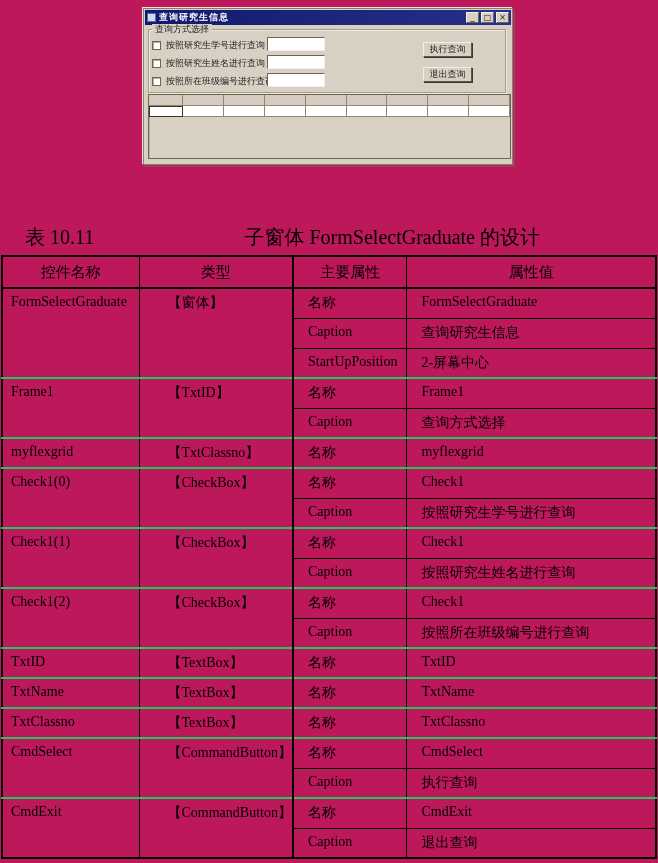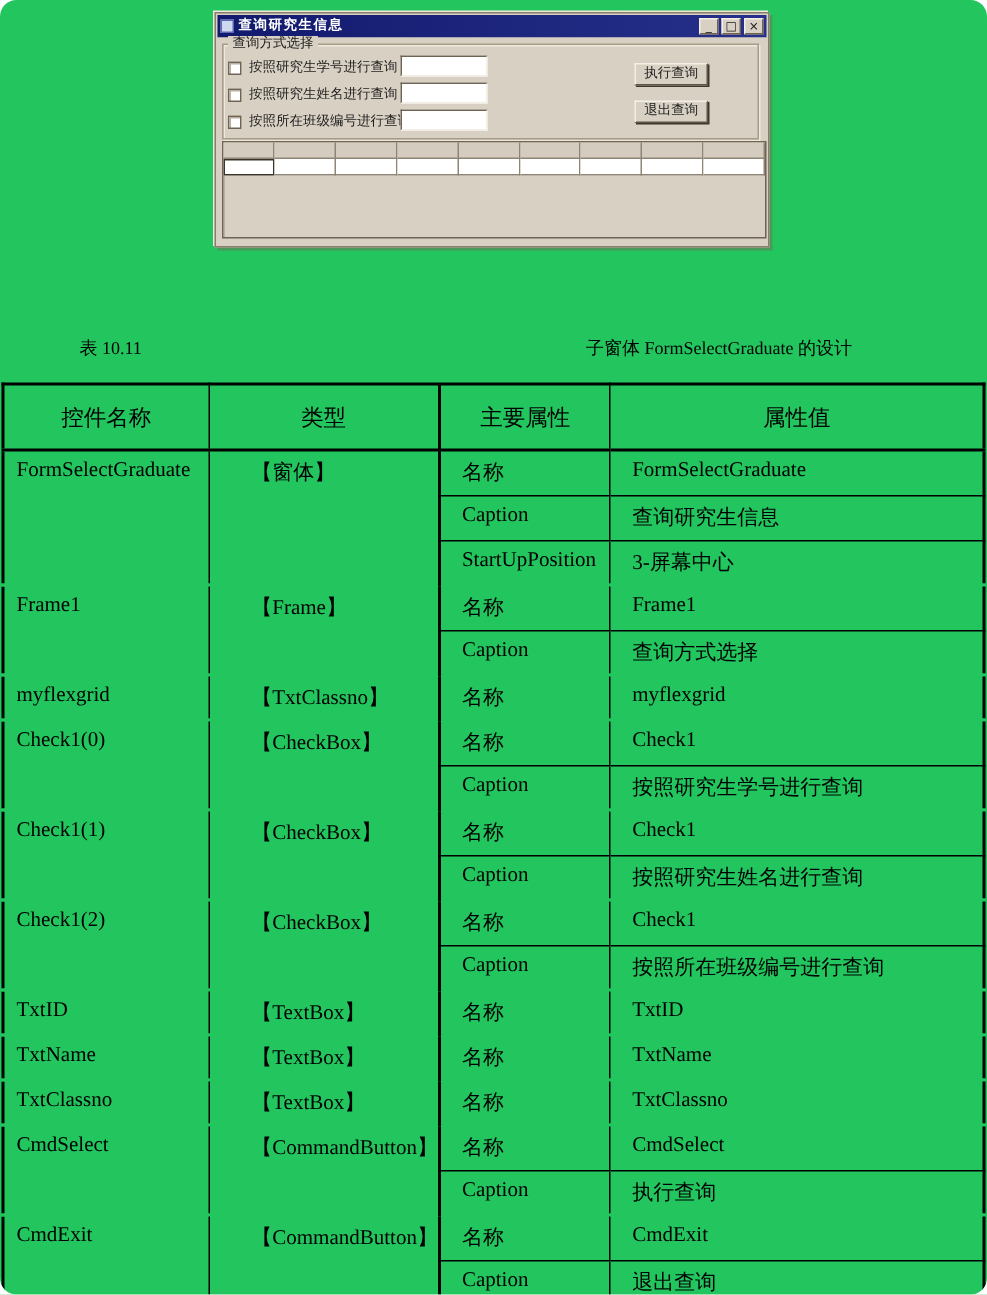--- a/index.html
+++ b/index.html
@@ -1,18 +1,18 @@
 <!DOCTYPE html>
 <html><head>
 <meta charset="utf-8">
 <style>
   * { margin:0; padding:0; box-sizing:border-box; }
   html,body { background:#fff; }
   body { font-family:"Liberation Serif","DejaVu Serif",serif; color:#000; }
-  .page { position:relative; width:658px; height:863px; background:#22c55e; overflow:hidden;border-radius:11px; }
+  .page { position:relative; width:658px; height:863px; background:#be185d; overflow:hidden; }
 
   
   .vb-window {
     position:absolute; left:143px; top:8px; width:370px; height:157px;
     background:#d8d0c3; border:1px solid #8a7d6a;
     box-shadow:2px 2px 0 rgba(125,105,85,.45), -1px -1px 0 #efe9dd;
     font-family:"DejaVu Sans","Liberation Sans",sans-serif;
   }
   .titlebar {
     position:absolute; left:1px; top:1px; right:1px; height:15px;
@@ -60,33 +60,33 @@
   .grid-row { display:flex; height:11px; }
   .grid-cell { border-right:1px solid #8e8576; border-bottom:1px solid #8e8576; flex:1 1 auto; }
   .grid-cell.fixed { background:#d4ccbe; }
   .grid-cell.data { background:#ffffff; }
   .grid-cell.c0 { flex:0 0 34px; }
   .grid-cell.sel { border:1px solid #3a342a; background:#ffffff; }
 
   
   .fig-caption { position:absolute; left:0; top:183px; width:658px; text-align:center; font-size:14px; }
   .fig-caption .gap { display:inline-block; width:14px; }
-  .table-heading { position:absolute; left:0; top:224px; width:540px; height:18px; font-size:12px;margin-left:28px; }
+  .table-heading { position:absolute; left:0; top:224px; width:540px; height:18px; font-size:20px; }
   .table-label { position:absolute; left:25px; top:0; }
   .table-caption { display:block; width:100%; text-align:right; font-weight:normal; }
 
   
   .design-table {
     position:absolute; left:1px; top:255px; width:656px;
     border-collapse:collapse; font-size:14px;
   }
   .design-table, .design-table th, .design-table td { border-color:#000; }
   .design-table { border:2px solid #000; }
   .design-table th {
-    height:44px; font-weight:normal; font-size:15px; text-align:center;
+    height:32px; font-weight:normal; font-size:15px; text-align:center;
     border-bottom:2px solid #000; border-left:1px solid #000;
   }
   .design-table td { height:30px; vertical-align:top; padding-top:5px; border-left:1px solid #000; }
   .design-table th:first-child, .design-table td.control-name-cell { border-left:none; }
   .design-table th.h-type, .design-table td.control-type-cell { border-right:2px solid #000; }
   .design-table td.control-name-cell { padding-left:8px; }
   .design-table td.control-type-cell { padding-left:28px; }
   .design-table td.prop-name-cell { padding-left:14px; }
   .design-table td.prop-value-cell { padding-left:14px; }
   .design-table tr.group-start td { border-top:2px solid #22c55e; }
@@ -186,25 +186,25 @@
           <td class="control-type-cell" rowspan="3">【窗体】</td>
           <td class="prop-name-cell">名称</td>
           <td class="prop-value-cell">FormSelectGraduate</td>
         </tr>
         <tr class="sub-row">
           <td class="prop-name-cell">Caption</td>
           <td class="prop-value-cell">查询研究生信息</td>
         </tr>
         <tr class="sub-row">
           <td class="prop-name-cell">StartUpPosition</td>
-          <td class="prop-value-cell">3-屏幕中心</td>
+          <td class="prop-value-cell">2-屏幕中心</td>
         </tr>
         <tr class="group-start">
           <td class="control-name-cell" rowspan="2">Frame1</td>
-          <td class="control-type-cell" rowspan="2">【Frame】</td>
+          <td class="control-type-cell" rowspan="2">【TxtID】</td>
           <td class="prop-name-cell">名称</td>
           <td class="prop-value-cell">Frame1</td>
         </tr>
         <tr class="sub-row">
           <td class="prop-name-cell">Caption</td>
           <td class="prop-value-cell">查询方式选择</td>
         </tr>
         <tr class="group-start">
           <td class="control-name-cell" rowspan="1">myflexgrid</td>
           <td class="control-type-cell" rowspan="1">【TxtClassno】</td>

